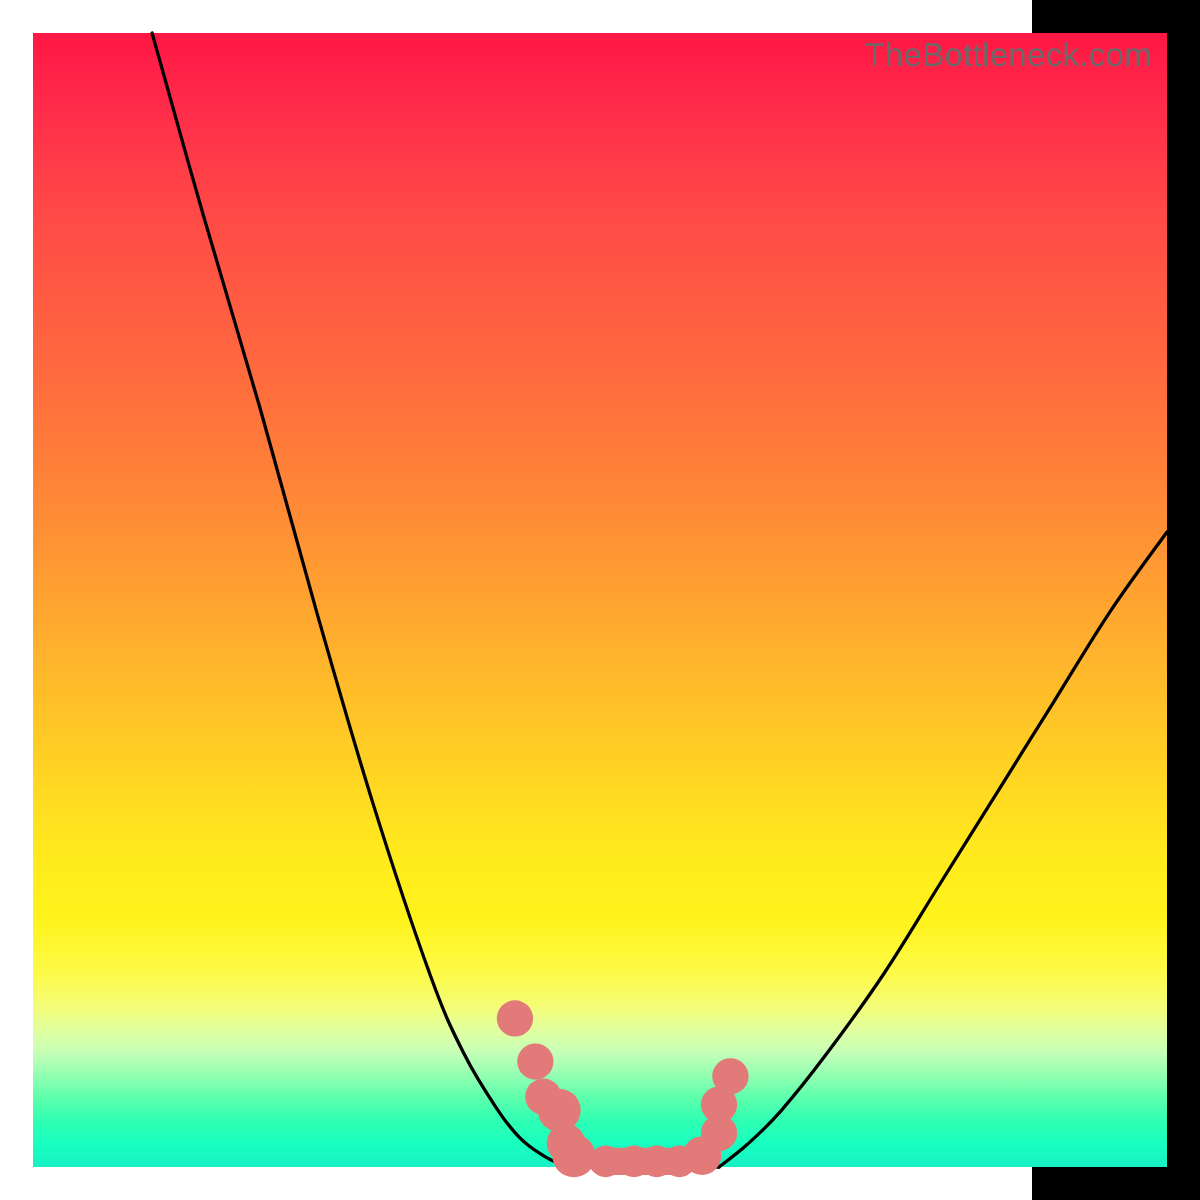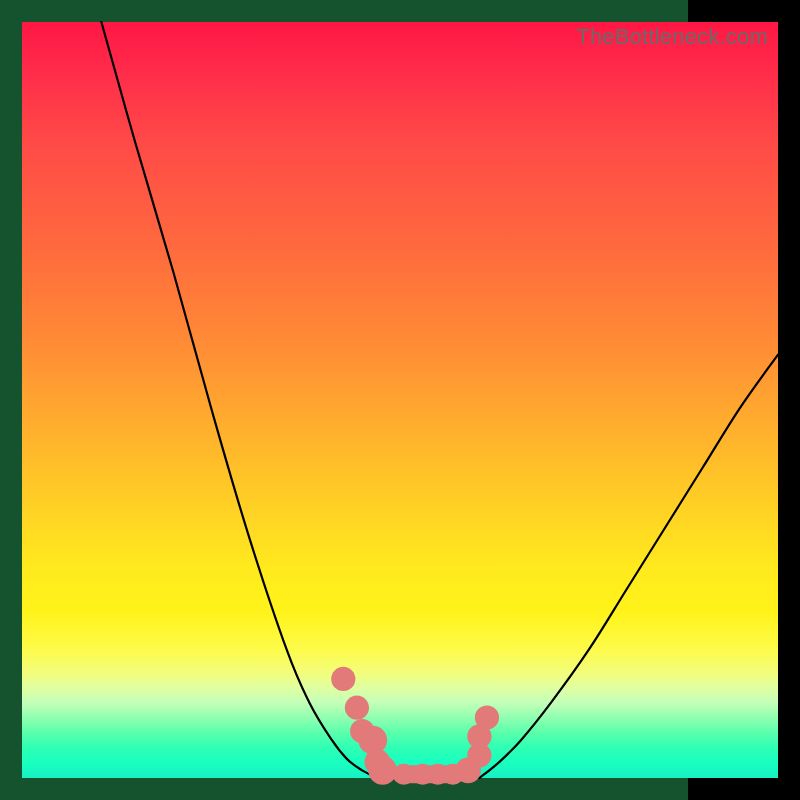--- a/index.html
+++ b/index.html
@@ -8,21 +8,21 @@
     width: 800px;
     height: 800px;
     background: #000;
     overflow: hidden;
     font-family: Arial, Helvetica, sans-serif;
   }
   .frame {
     position: relative;
     width: 688px;
     height: 800px;
-    background: #14532d;
+    background: #ffffff;
   }
   .plot-area {
     position: absolute;
     left: 22px;
     top: 22px;
     width: 756px;
     height: 756px;
     
     background: linear-gradient(
       to bottom,

